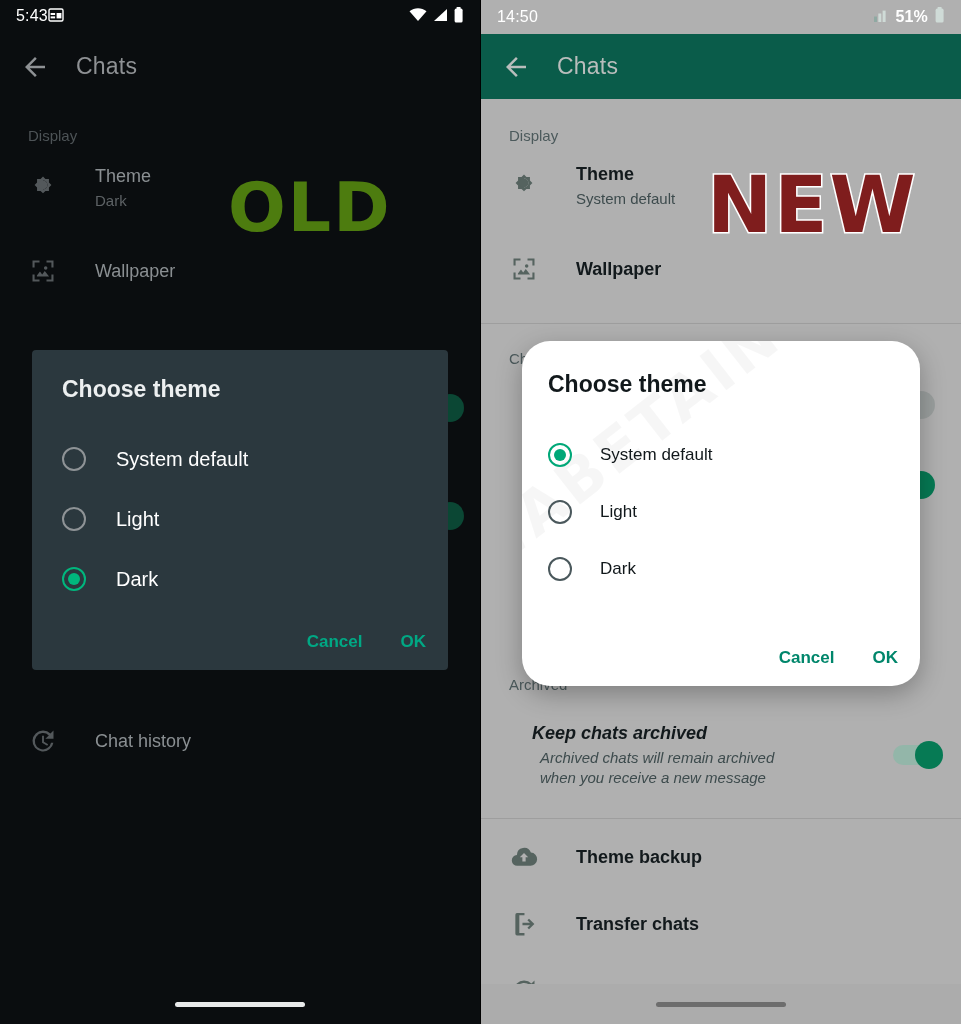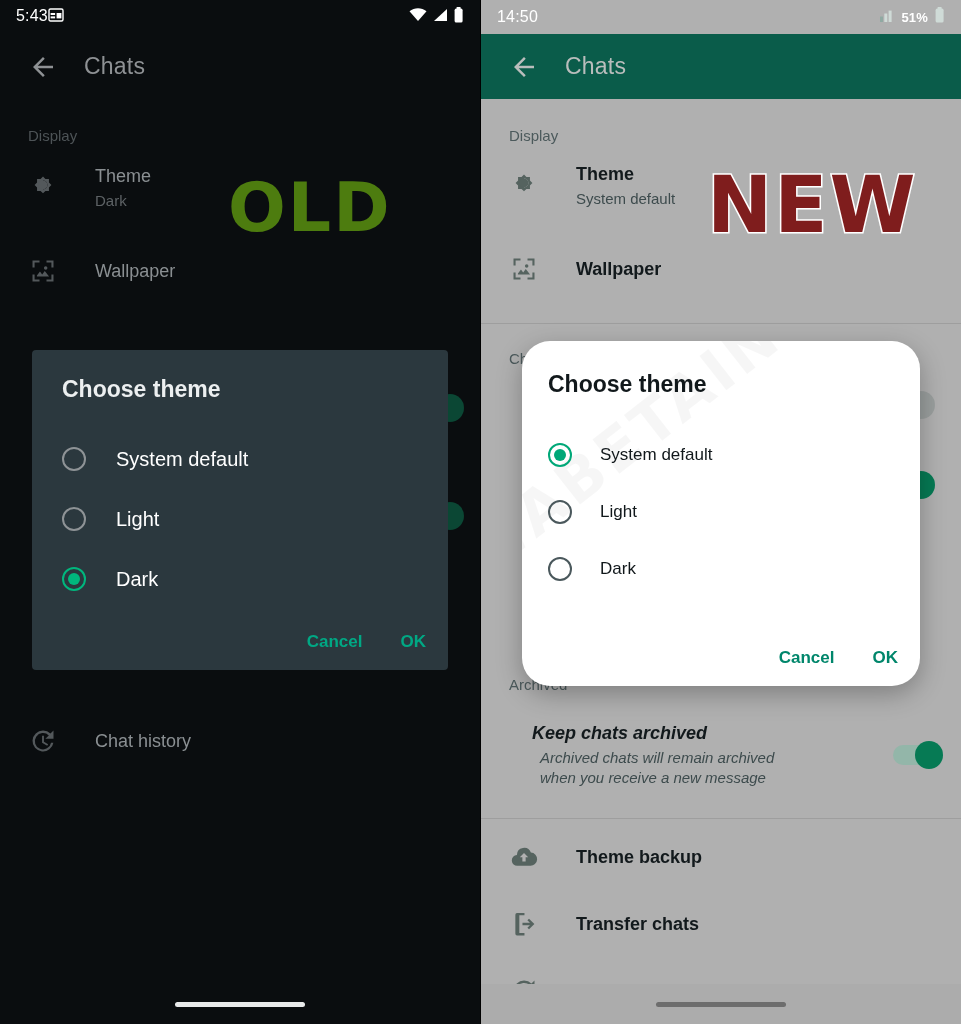--- a/index.html
+++ b/index.html
@@ -42,30 +42,30 @@
     padding: 0 16px;
     box-sizing: border-box;
     font-size: 16px;
     letter-spacing: .2px;
   }
   .left .statusbar { color: #ffffff; }
   .right .statusbar { color: #ffffff; }
   .sb-left { display: flex; align-items: flex-start; }
   .sb-right { display: flex; align-items: center; gap: 5px; }
   .sb-time { font-size: 16px; font-weight: 500; }
-  .sb-batt-pct { font-size: 13px; font-weight: 600; margin-right: 1px; }
+  .sb-batt-pct { font-size: 16px; font-weight: 600; margin-right: 1px; }
 
   
   .appbar {
     position: absolute;
     top: 34px; left: 0; right: 0;
     height: 65px;
     display: flex;
     align-items: center;
-    padding-left: 28px;
+    padding-left: 20px;
     box-sizing: border-box;
     text-align: center;
   }
   .left .appbar  { background: #0a0d0f; }
   .right .appbar { background: #0a5c4a; }
   .appbar .back { width: 30px; height: 30px; margin-right: 26px; cursor: pointer; }
   .appbar .title {
     font-size: 23px;
     letter-spacing: .2px;
   }

